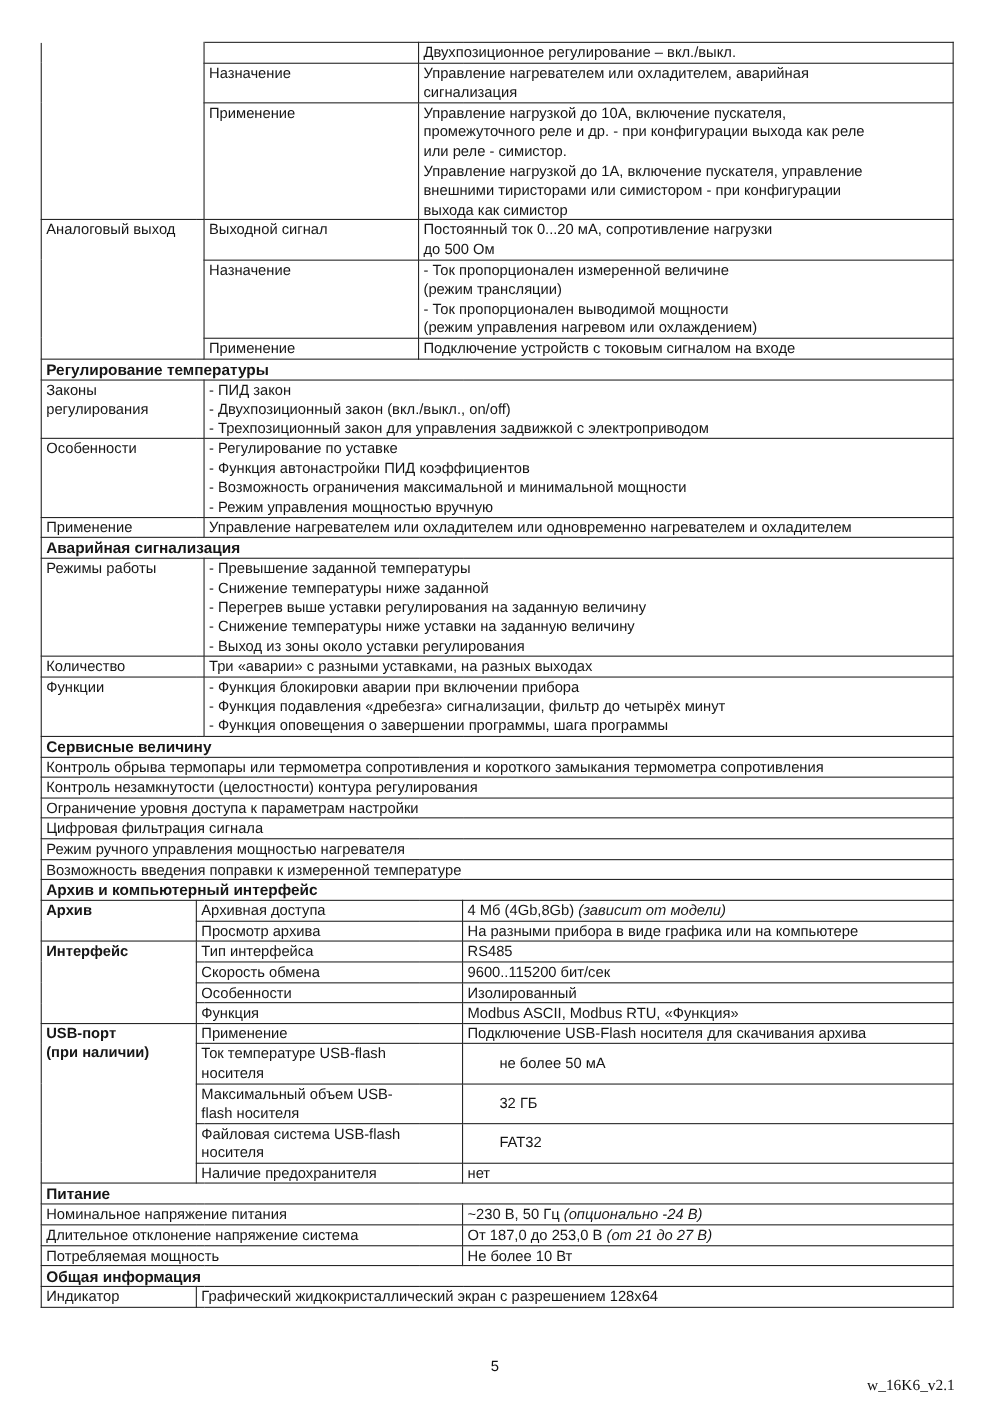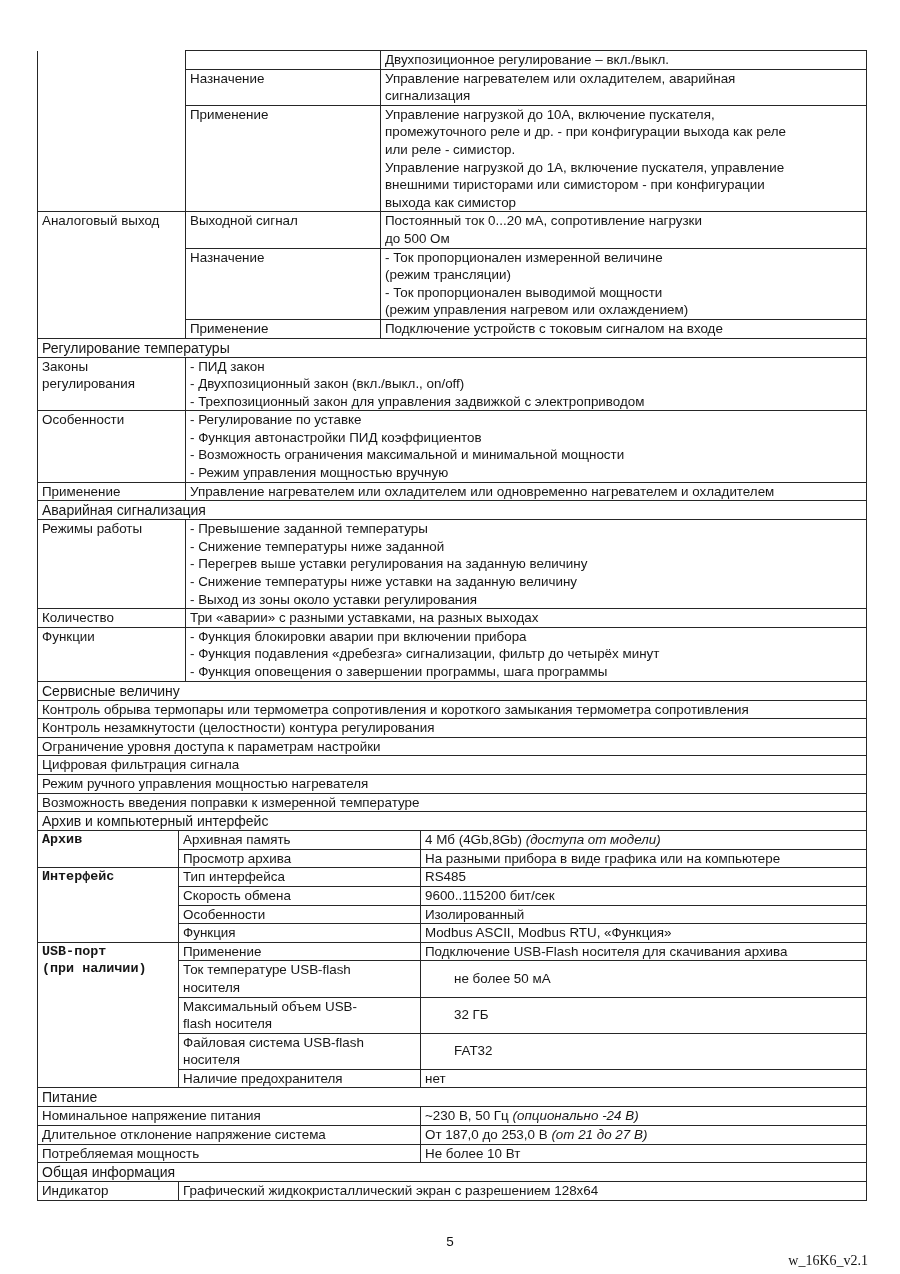--- a/index.html
+++ b/index.html
@@ -10,42 +10,42 @@
     width: 900px; height: 1274px;
     position: relative;
     font-family: "Liberation Sans", sans-serif;
     color: #161616;
     overflow: hidden;
   }
   .sheet { position: absolute; inset: 0; background: #ffffff; }
 
   table.spec {
     position: absolute;
-    left: 37px; top: 50px;
+    left: 37px; top: 38px;
     width: 830px;
     border-collapse: collapse;
     table-layout: fixed;
   }
   table.spec td {
     border: 1px solid #262626;
     padding: 0 3px 0 4px;
     font-size: 13.4px;
     line-height: 17.6px;
     vertical-align: top;
     white-space: pre-line;
     overflow: hidden;
     word-wrap: break-word;
   }
   table.spec td.sec {
-    font-weight: normal;
+    font-weight: bold;
     font-size: 14px;
     line-height: 18px;
     margin-top: 48px;
   }
-  table.spec td.b { font-weight: bold; font-family: Liberation Mono, monospace; }
+  table.spec td.b { font-weight: bold; }
   table.spec td.open-top { border-top: none; }
   table.spec td.mid { vertical-align: middle; padding-left: 33px; }
   table.spec td i { font-style: italic; }
 
   .footer-page {
     position: absolute;
     left: 0; width: 900px; top: 1234px;
     text-align: center;
     font-size: 13.5px;
     color: #111;
@@ -170,22 +170,22 @@
           <td colspan="5">Режим ручного управления мощностью нагревателя</td>
         </tr>
         <tr>
           <td colspan="5">Возможность введения поправки к измеренной температуре</td>
         </tr>
         <tr>
           <td colspan="5" class="sec">Архив и компьютерный интерфейс</td>
         </tr>
         <tr>
           <td rowspan="2" class="b">Архив</td>
-          <td colspan="3">Архивная память</td>
-          <td>4 Мб (4Gb,8Gb) <i>(доступа от модели)</i></td>
+          <td colspan="3">Архивная доступа</td>
+          <td>4 Мб (4Gb,8Gb) <i>(зависит от модели)</i></td>
         </tr>
         <tr>
           <td colspan="3">Просмотр архива</td>
           <td>На разными прибора в виде графика или на компьютере</td>
         </tr>
         <tr>
           <td rowspan="4" class="b">Интерфейс</td>
           <td colspan="3">Тип интерфейса</td>
           <td>RS485</td>
         </tr>

